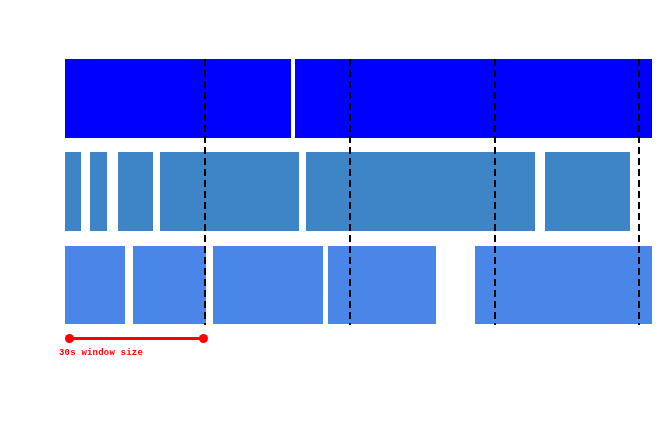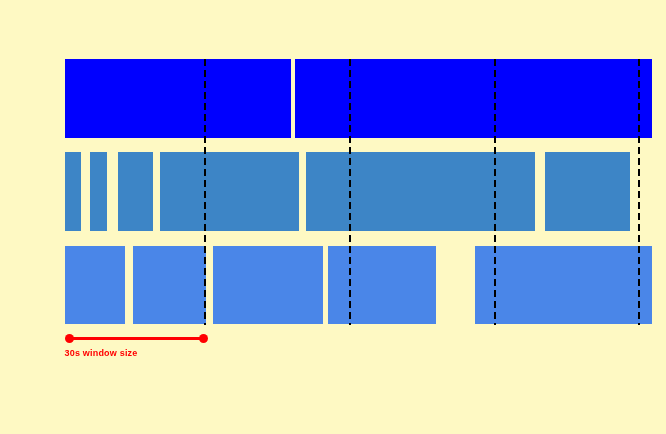--- a/index.html
+++ b/index.html
@@ -4,23 +4,23 @@
 <style>
   html, body {
     margin: 0;
     padding: 0;
     background: #000000;
   }
   .screen {
     position: relative;
     width: 666px;
     height: 434px;
-    background: #fef9c3;
+    background: #ffffff;
     overflow: hidden;
-    font-family: Liberation Sans, sans-serif;
+    font-family: Liberation Mono, monospace;
   }
   .plot-area {
     position: absolute;
     left: 0; top: 0;
     width: 666px;
     height: 434px;
   }
   .bar {
     position: absolute;
   }

